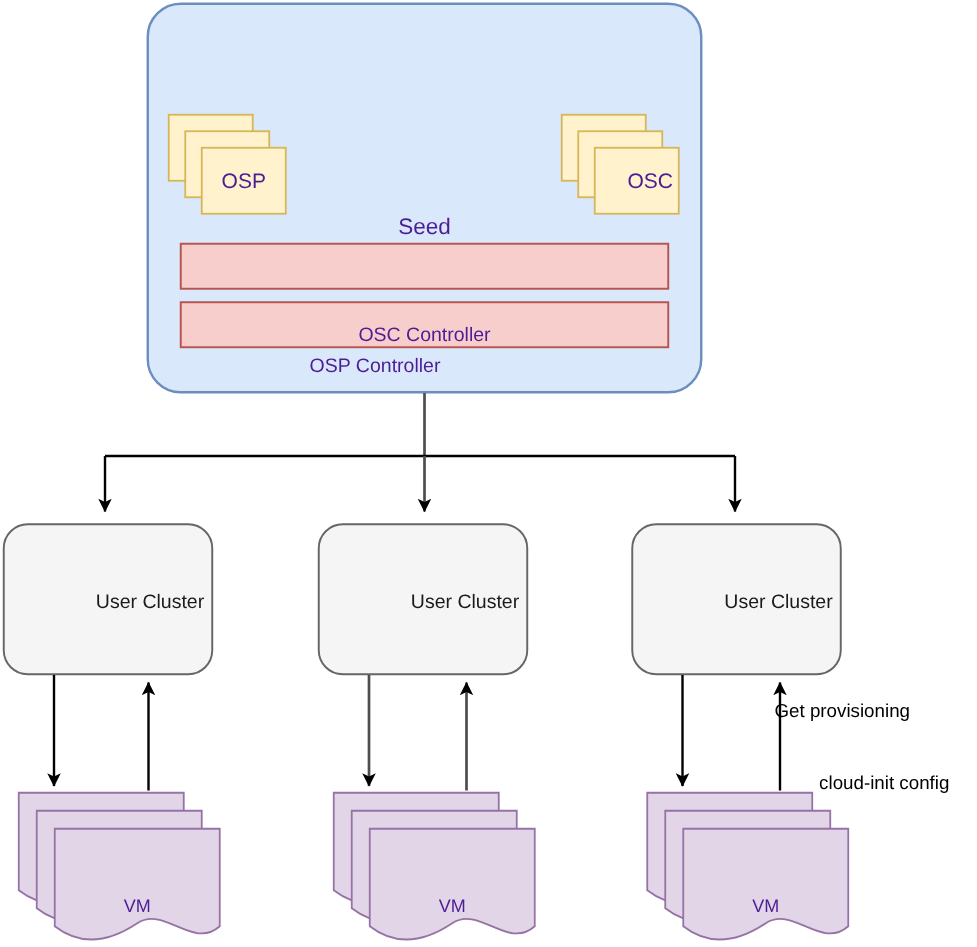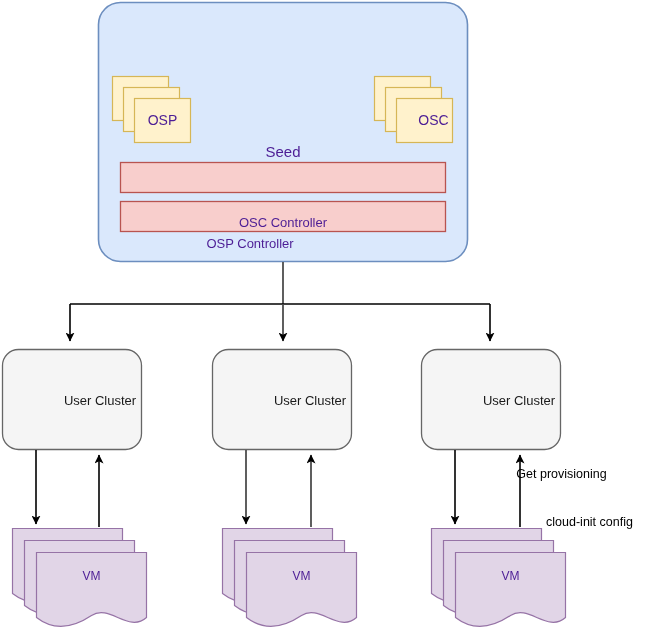--- a/index.html
+++ b/index.html
@@ -19,21 +19,21 @@
     color:#4c1d95;
     text-align:center;
     line-height:1.18;
     white-space:pre;
     pointer-events:none;
   }
   .lbl-seed{font-size:15px;margin-top:24px;}
   .lbl-card{font-size:14px;}
   .lbl-ctrl{font-size:13px;margin-top:45px;}
   .lbl-cluster{font-size:13px;color:#1a1a1a;margin-left:28px;}
-  .lbl-vm{font-size:12px;}
+  .lbl-vm{font-size:12px;margin-top:28px;}
   .lbl-note{font-size:12.5px;color:#000;}
 </style>
 </head>
 <body>
 
 <div id="canvas">
 
   <svg class="svg-layer" viewBox="0 0 651 631">
     <defs>
       <marker id="arrowhead" markerWidth="10" markerHeight="9" refX="8.5" refY="4.5" orient="auto" markerUnits="userSpaceOnUse">

